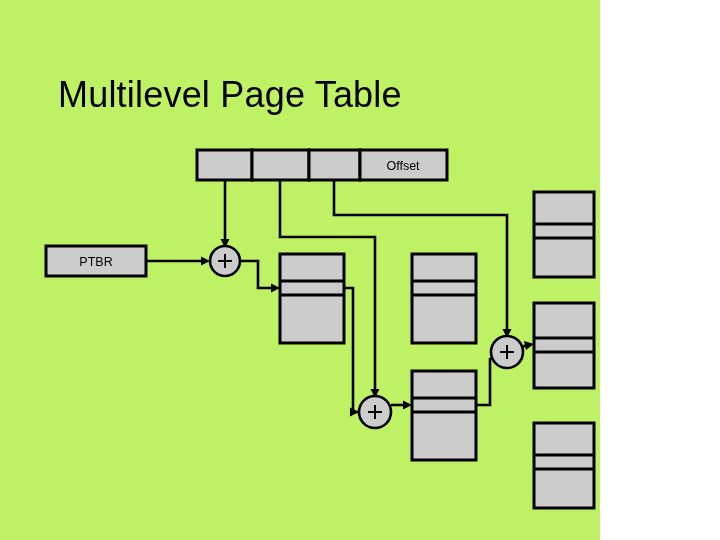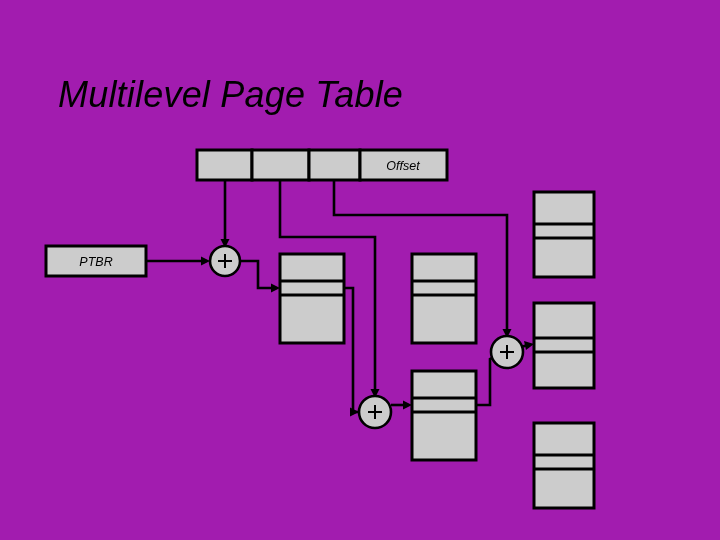--- a/index.html
+++ b/index.html
@@ -2,26 +2,25 @@
 <html><head>
 <meta charset="utf-8">
 <style>
   html, body {
     margin: 0;
     padding: 0;
     background: #ffffff;
   }
   #slide {
     position: relative;
-    width: 720px;
+    width: 600px;
     height: 540px;
-    background: #a21caf;
+    background: #bef264;
     overflow: hidden;
     font-family: "Liberation Sans", sans-serif;
-    font-style: italic;
   }
   #title {
     position: absolute;
     left: 58px;
     top: 74px;
     font-size: 36px;
     color: #000000;
     white-space: nowrap;
     letter-spacing: 0.2px;
   }

